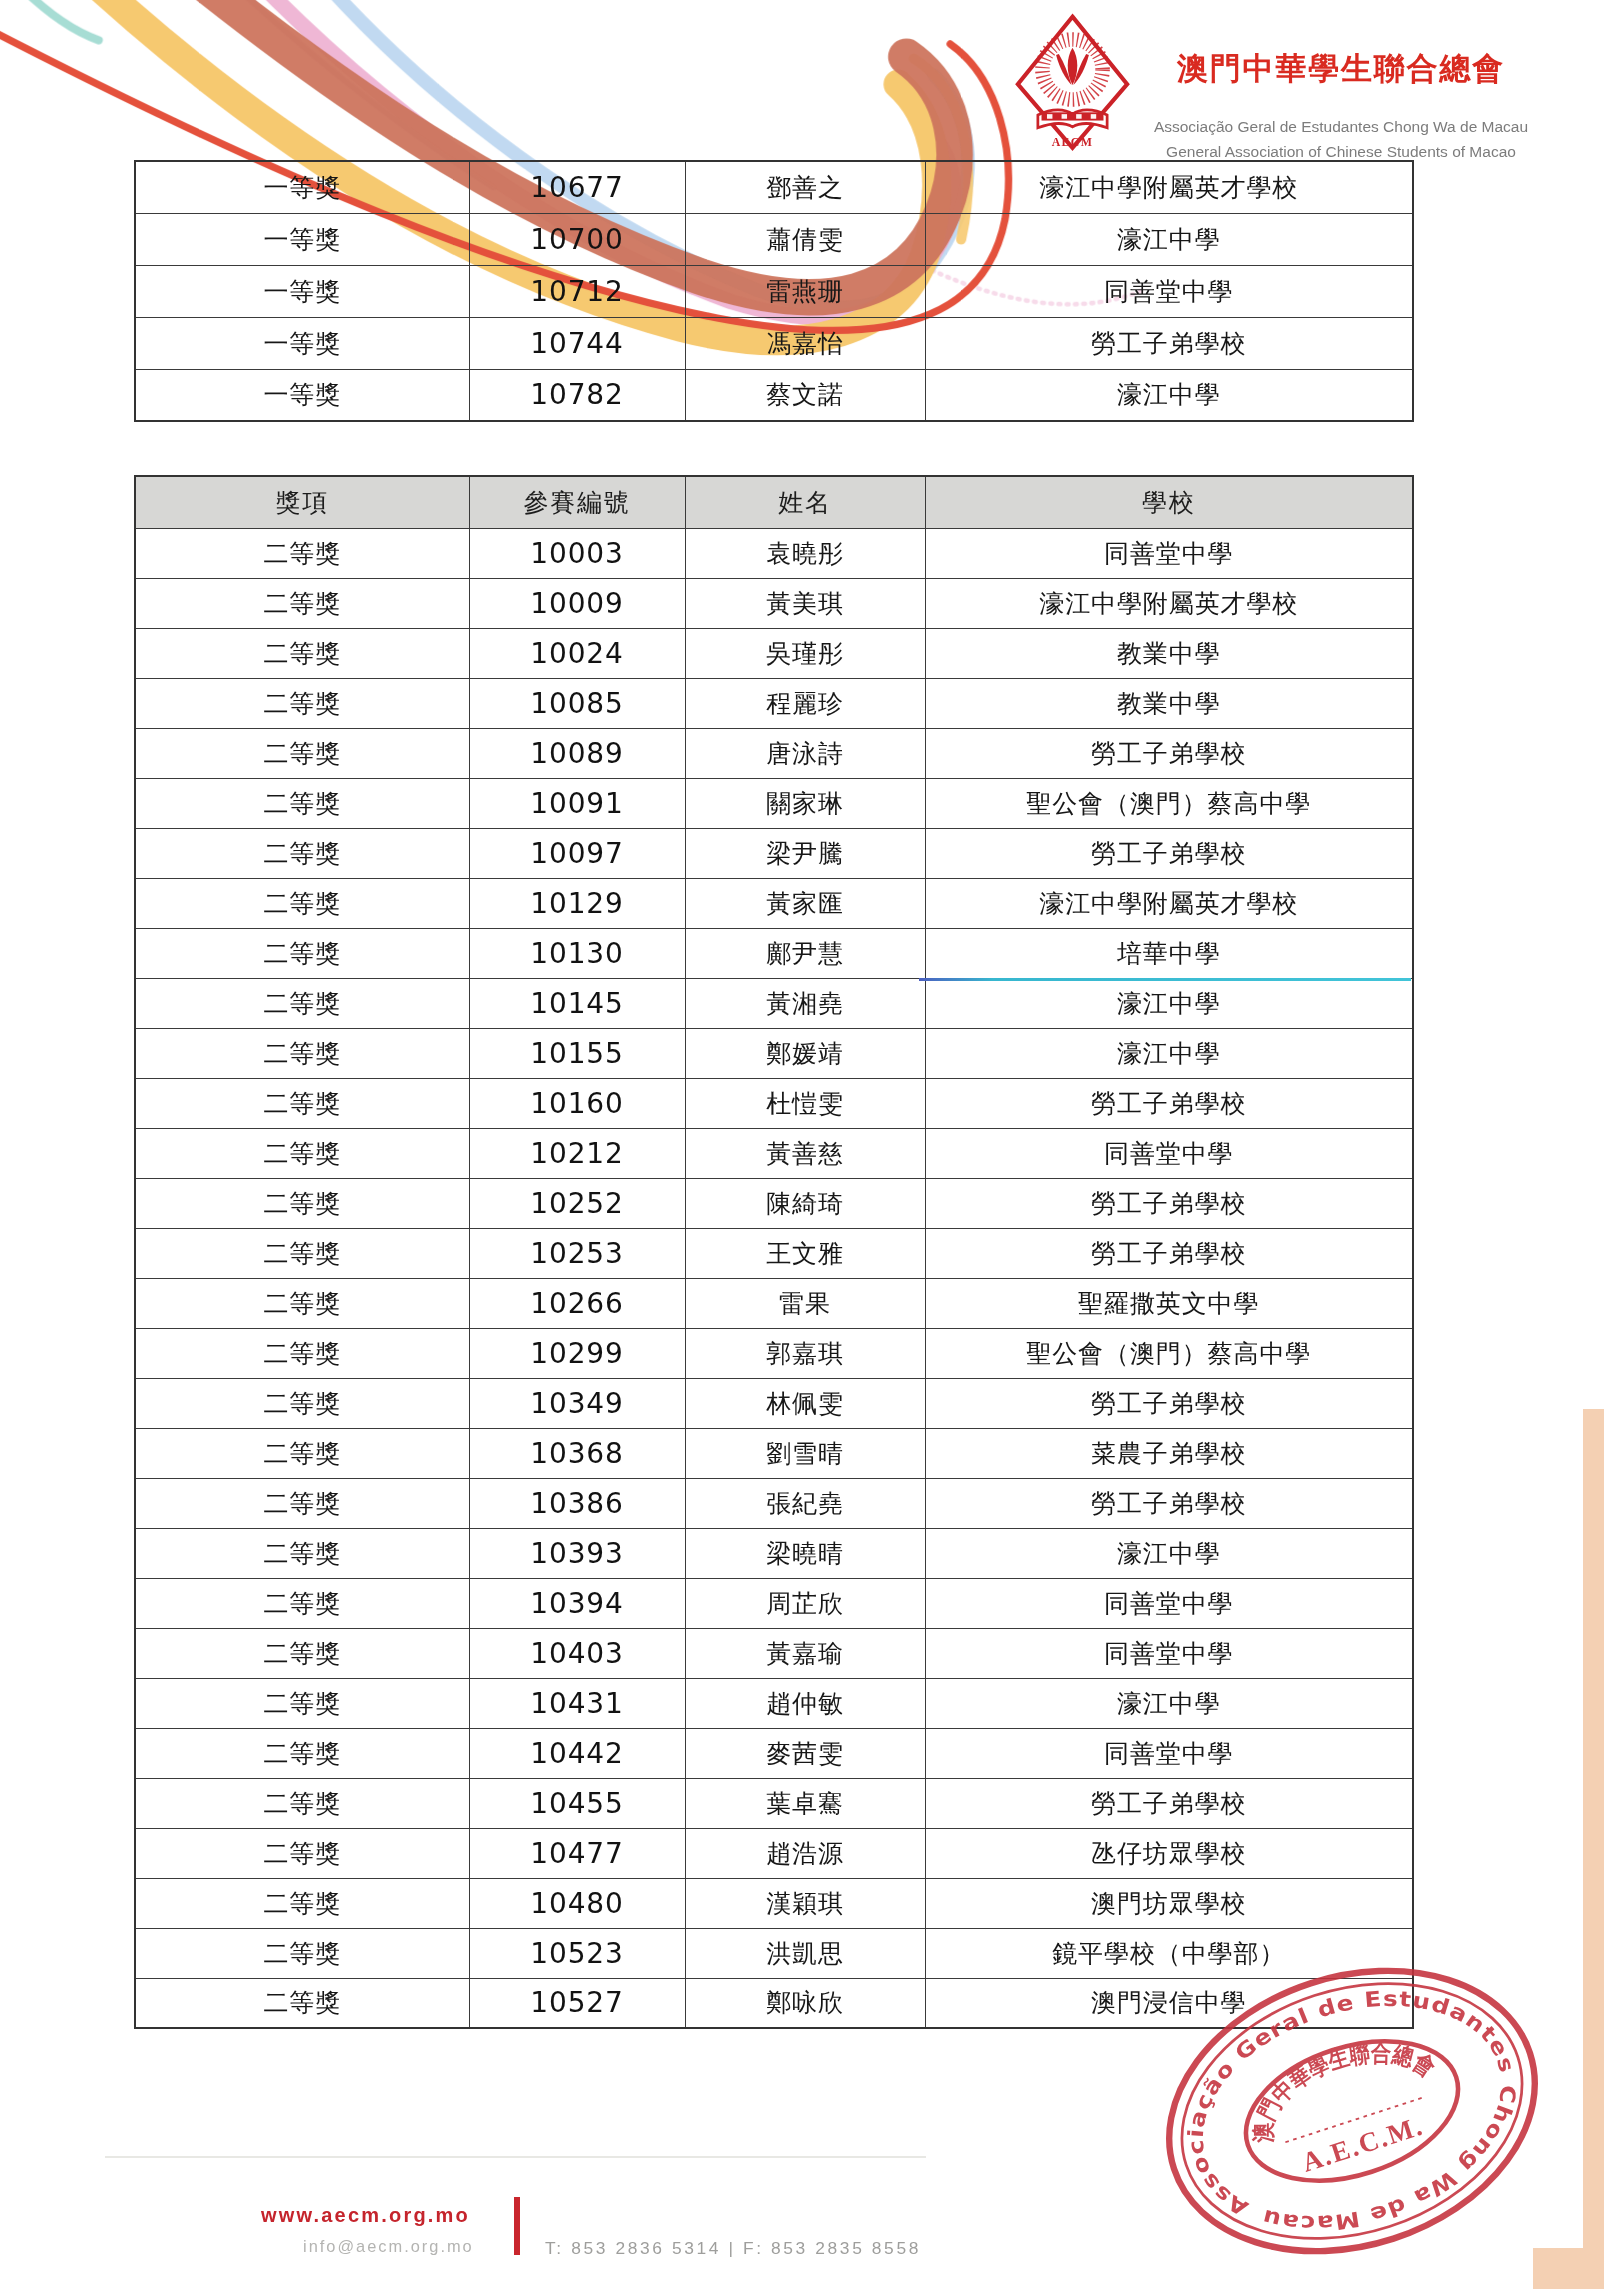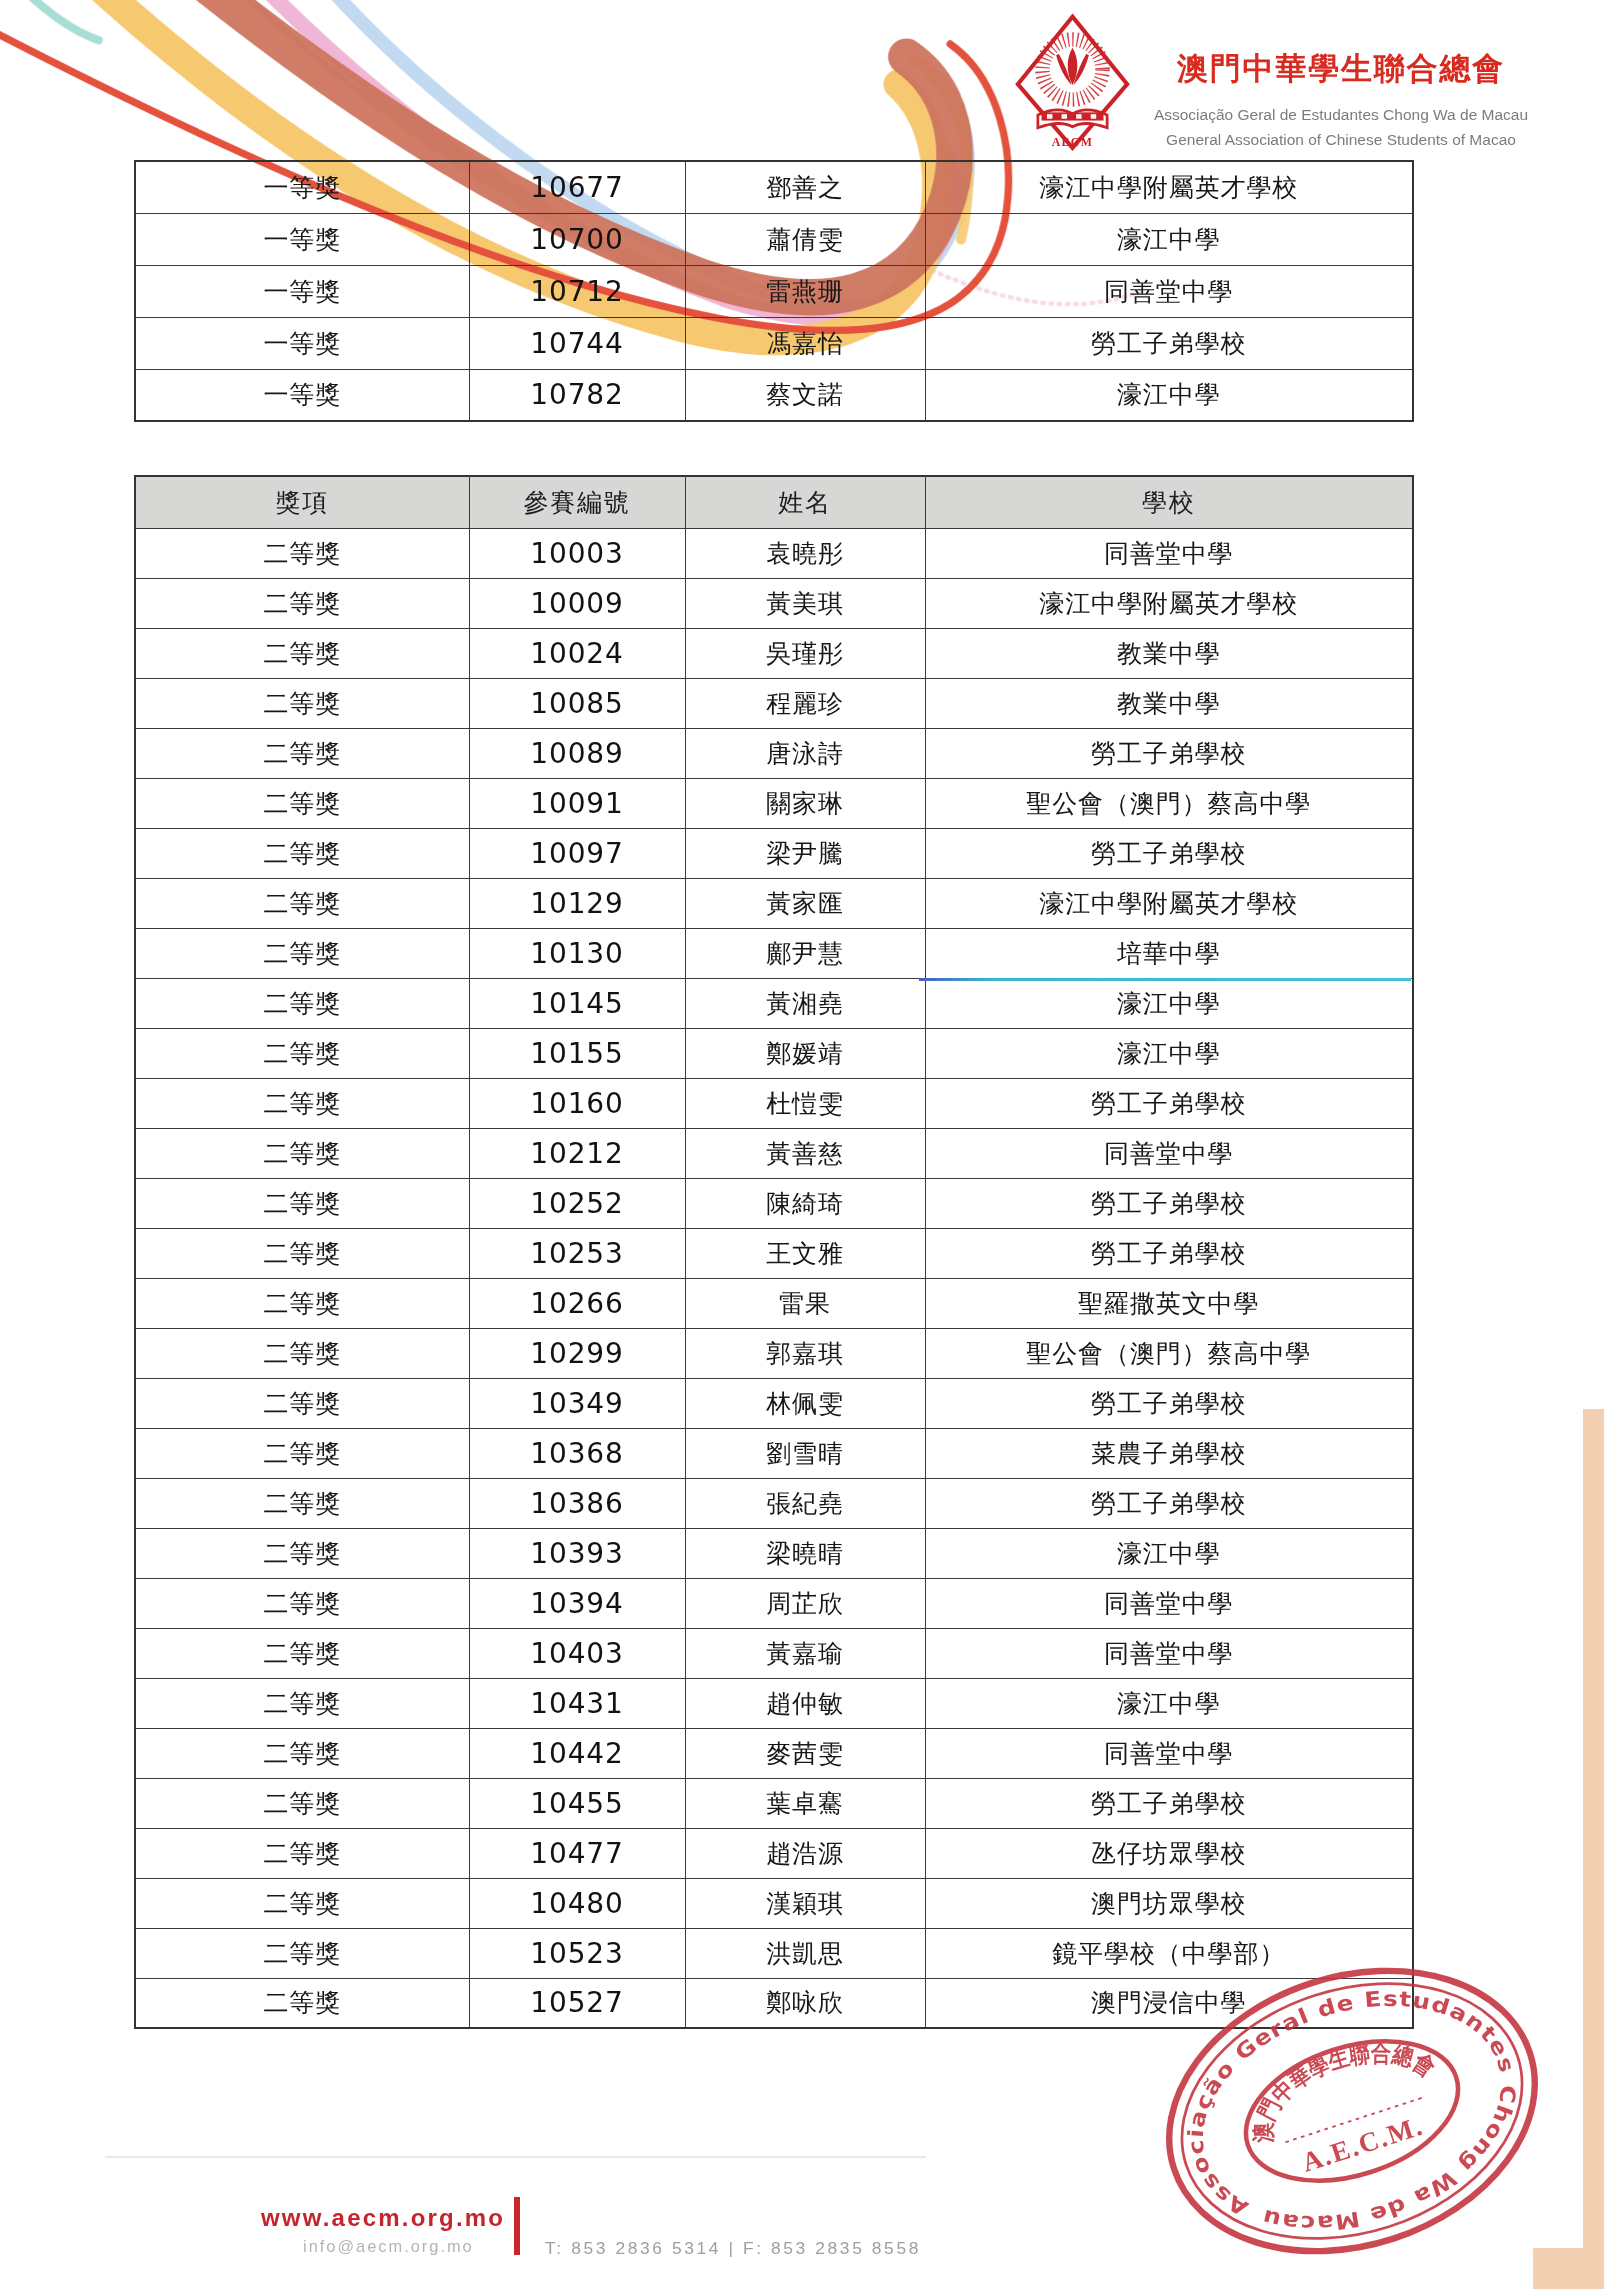--- a/index.html
+++ b/index.html
@@ -14,21 +14,21 @@
   #logo{position:absolute;left:1014px;top:12.8px;z-index:2;}
   #org-names{position:absolute;left:1140px;top:48px;width:402px;text-align:center;z-index:2;}
   #org-zh{
     font-family:"Liberation Serif",serif;font-size:31px;font-weight:600;
     color:#d92a20;letter-spacing:1.8px;white-space:nowrap;margin:0;
   }
   .org-sub{
     font-family:"Liberation Sans",sans-serif;font-size:15.5px;color:#7c7c7c;
     line-height:25px;white-space:nowrap;
   }
-  #org-pt{margin-top:12px;}
+  #org-pt{margin-top:24px;}
   
   table.award-table{
     position:absolute;left:134px;border-collapse:collapse;table-layout:fixed;
     width:1277px;background:transparent;z-index:2;
   }
   #table1{top:160px;}
   #table2{top:475px;}
   .award-table td,.award-table th{
     border:1.8px solid #3a3a3a;text-align:center;vertical-align:middle;
     overflow:hidden;white-space:nowrap;padding:0;
@@ -48,21 +48,21 @@
   
   #cyan-line{
     position:absolute;left:919px;top:978px;width:492px;height:2.7px;z-index:3;
     background:linear-gradient(90deg,#4b5fc0 0%,#37b7cf 15%,#41c4d8 100%);
   }
   #peach-strip{position:absolute;left:1583px;top:1409px;width:22px;height:881px;background:#f4d0b3;z-index:1;}
   #peach-corner{position:absolute;left:1533px;top:2248px;width:71px;height:42px;background:#f4d0b3;z-index:1;}
   #footer-rule{position:absolute;left:105px;top:2156px;width:821px;height:1.8px;background:#dcdcd6;opacity:.65;z-index:1;}
   
   .footer-text{position:absolute;z-index:2;font-family:"Liberation Sans",sans-serif;white-space:nowrap;}
-  #site{left:261px;top:2204px;font-size:24px;font-weight:600;letter-spacing:2.2px;color:#c5242c;}
+  #site{left:261px;top:2204px;font-size:20px;font-weight:600;letter-spacing:2.2px;color:#c5242c;}
   #email{left:303px;top:2237px;font-size:16.4px;letter-spacing:2px;color:#b4b4b2;}
   #red-bar{position:absolute;left:514px;top:2197px;width:6.4px;height:58px;background:#c9262d;z-index:2;}
   #addr1{left:545px;top:2202px;font-size:19px;color:#9e9e9c;}
   #addr1 .zh{letter-spacing:4.1px;}
   #addr1 .sep{color:#c0c0be;padding:0 7.3px;}
   #addr1 .pt{font-size:17.4px;letter-spacing:0.5px;color:#a8a8a6;}
   #addr2{left:545px;top:2238px;font-size:17.4px;letter-spacing:2.6px;color:#9e9e9c;}
   
   #stamp{position:absolute;left:1142px;top:1960px;z-index:6;opacity:.88;}
 </style>

